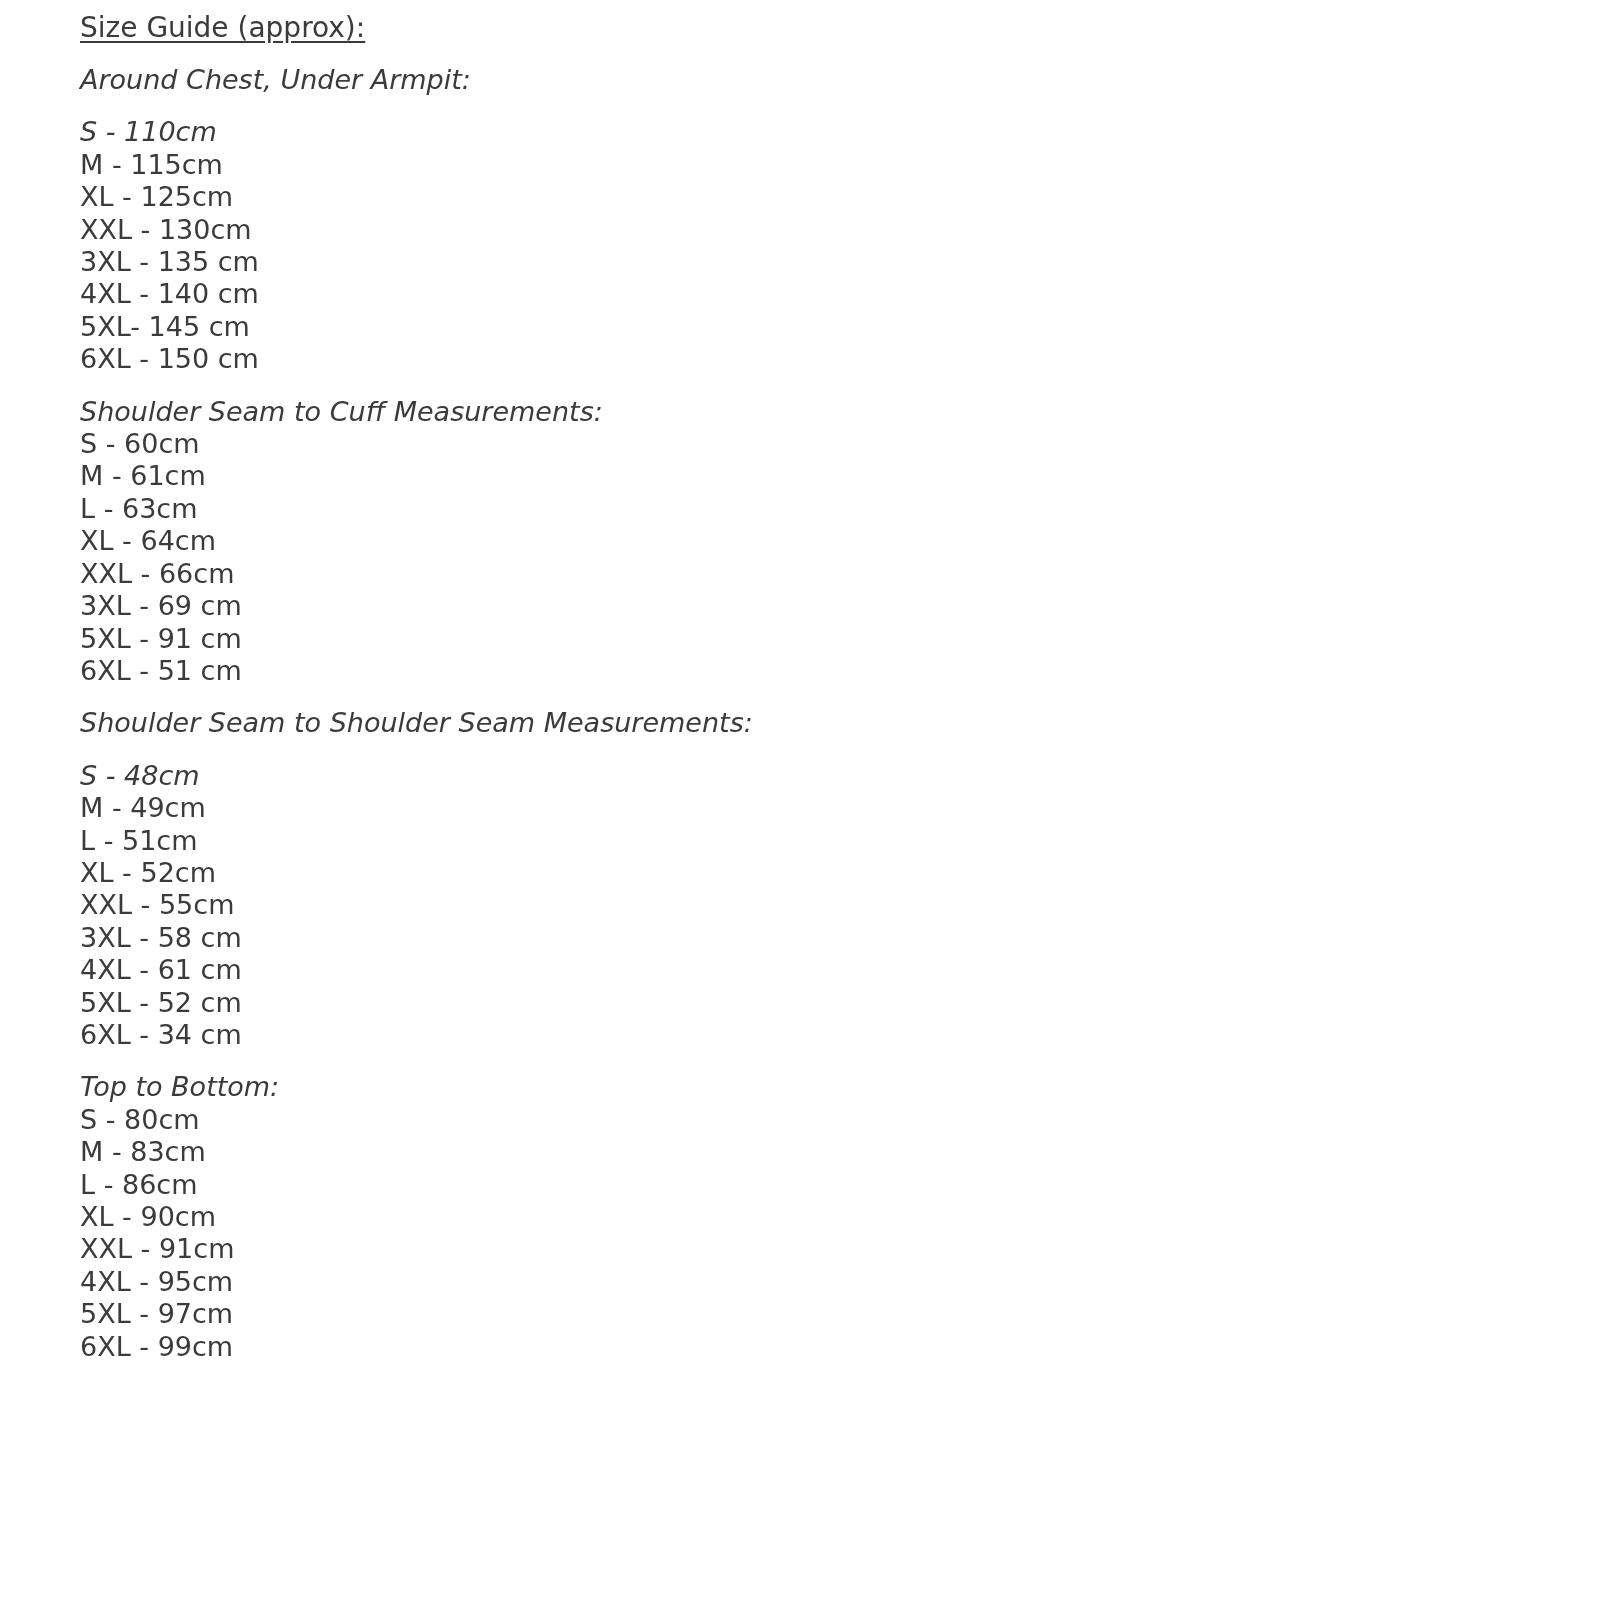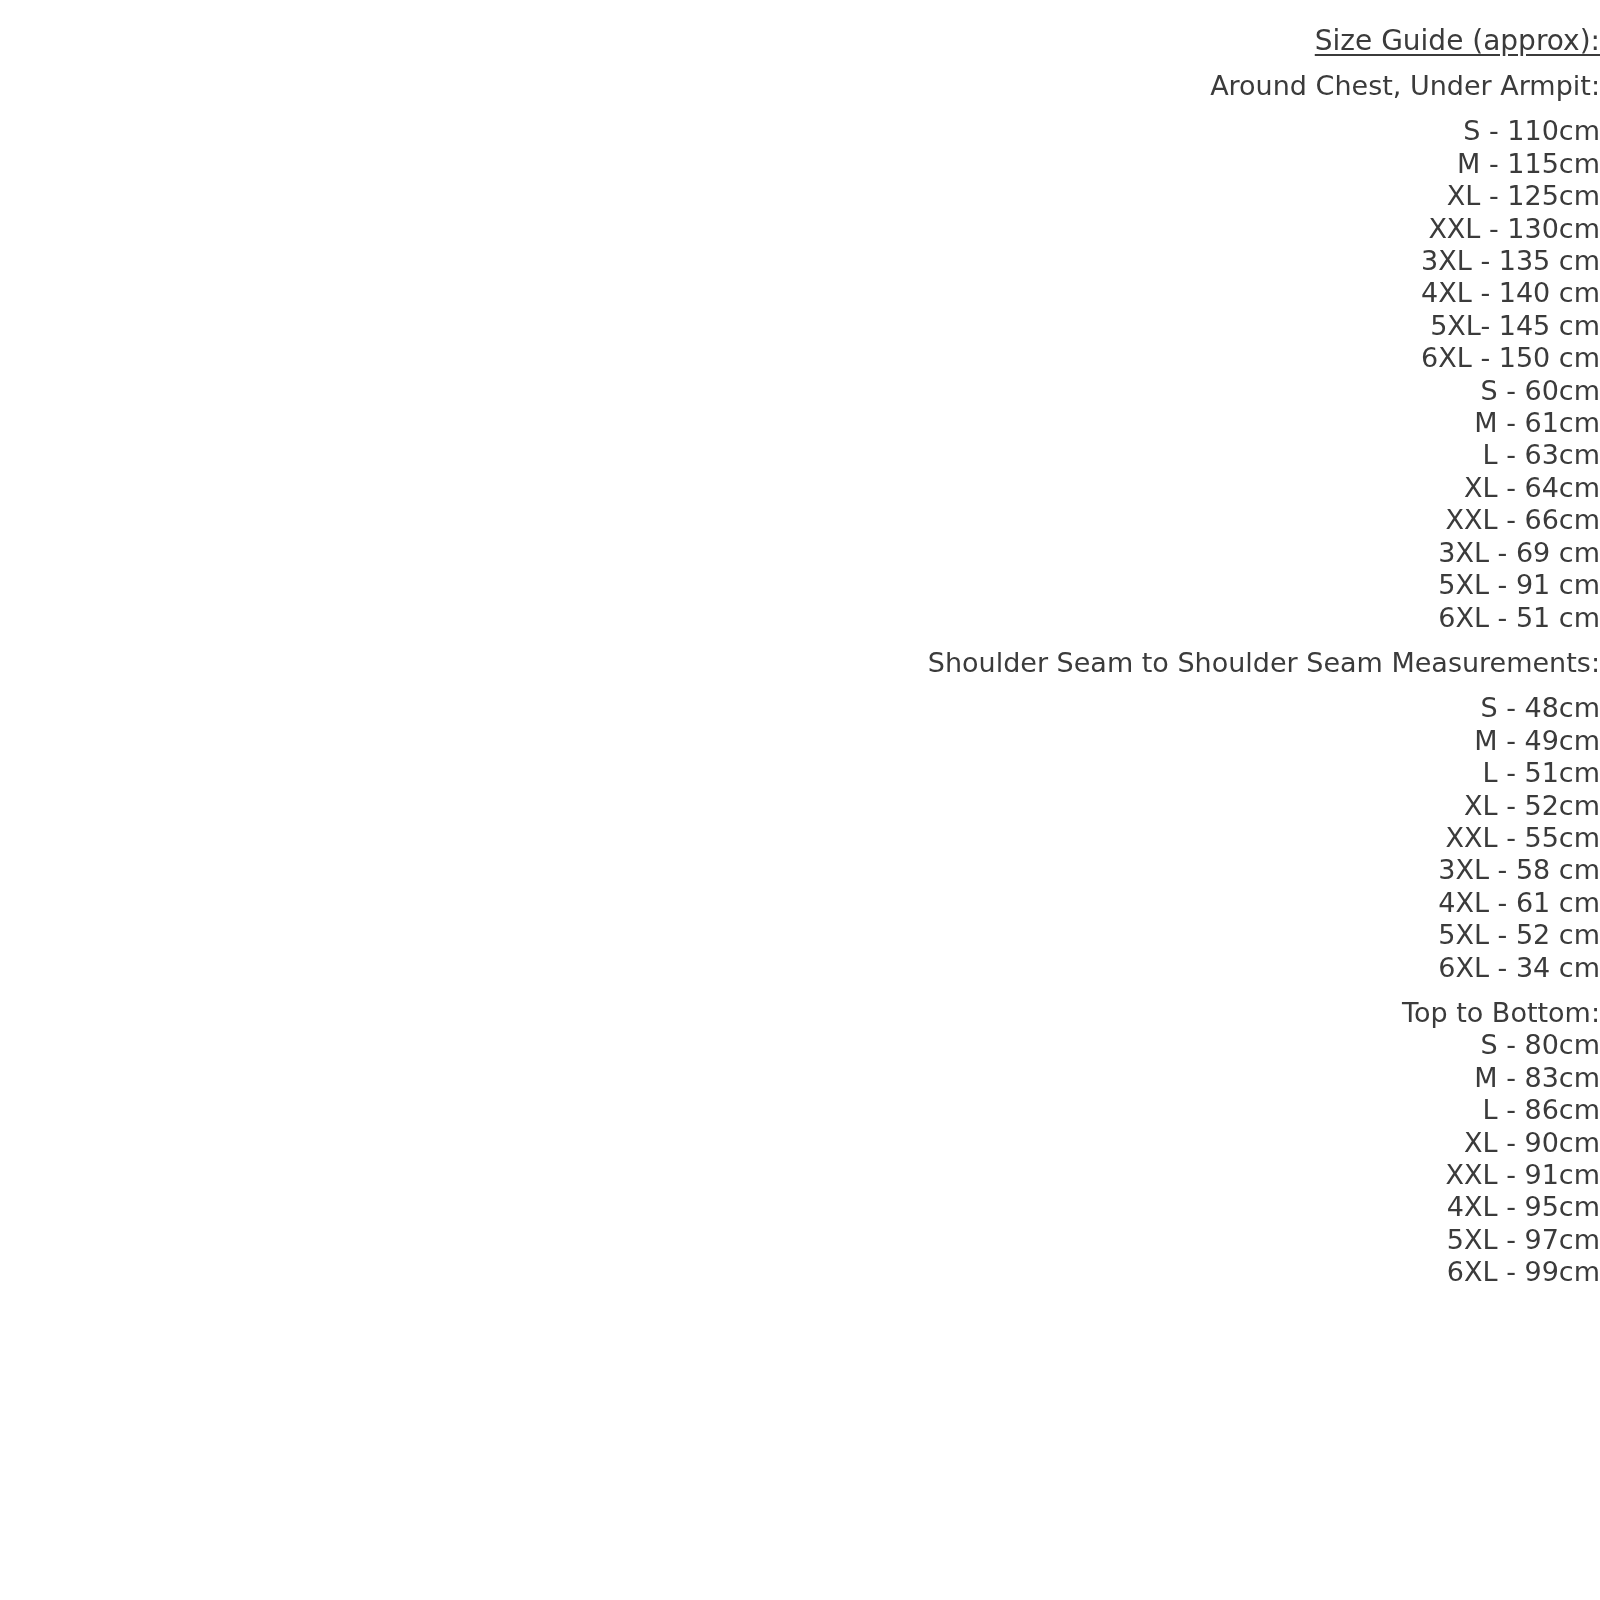--- a/index.html
+++ b/index.html
@@ -9,56 +9,58 @@
   }
   body {
     width: 1600px;
     height: 1600px;
     overflow: hidden;
     font-family: "DejaVu Sans", sans-serif;
     color: #3b3b3b;
   }
   .content {
     box-sizing: border-box;
-    padding-top: 24px;
+    padding-top: 11px;
     padding-left: 80px;   
-    text-align: right;
+    text-align: left;
   }
   .line {
     font-size: 27px;
     line-height: 32.4px;
     white-space: pre;
   }
   .title {
     font-size: 28px;
     line-height: 33px;
     text-decoration: underline;
     text-underline-offset: 4px;
   }
   .gap {
-    margin-top: 13px;   
+    margin-top: 20px;   
+    font-style: italic;
   }
 </style>
 </head>
 <body>
 
 <div class="content">
 
   <div class="line title">Size Guide (approx):</div>
 
   <div class="line gap">Around Chest, Under Armpit:</div>
   <div class="line gap">S - 110cm</div>
   <div class="line">M - 115cm</div>
   <div class="line">XL - 125cm</div>
   <div class="line">XXL - 130cm</div>
   <div class="line">3XL - 135 cm</div>
   <div class="line">4XL - 140 cm</div>
   <div class="line">5XL- 145 cm</div>
   <div class="line">6XL - 150 cm</div>
 
+  <div class="line gap">Shoulder Seam to Cuff Measurements:</div>
   <div class="line">S - 60cm</div>
   <div class="line">M - 61cm</div>
   <div class="line">L - 63cm</div>
   <div class="line">XL - 64cm</div>
   <div class="line">XXL - 66cm</div>
   <div class="line">3XL - 69 cm</div>
   <div class="line">5XL - 91 cm</div>
   <div class="line">6XL - 51 cm</div>
 
   <div class="line gap">Shoulder Seam to Shoulder Seam Measurements:</div>

